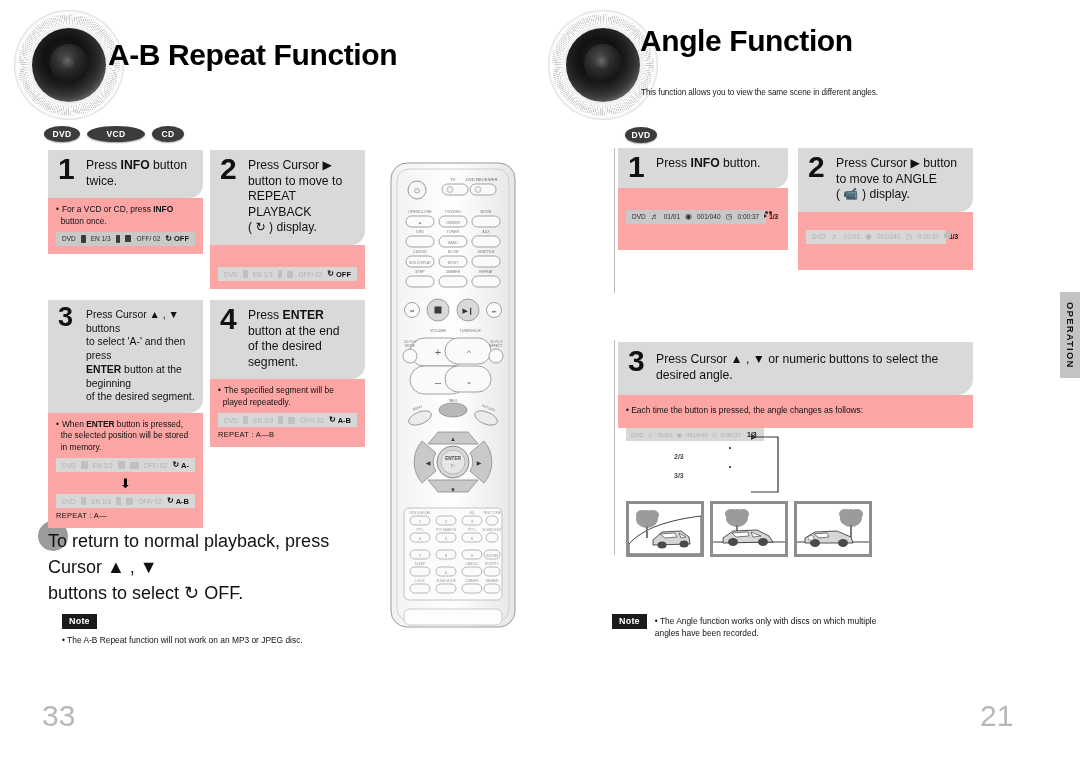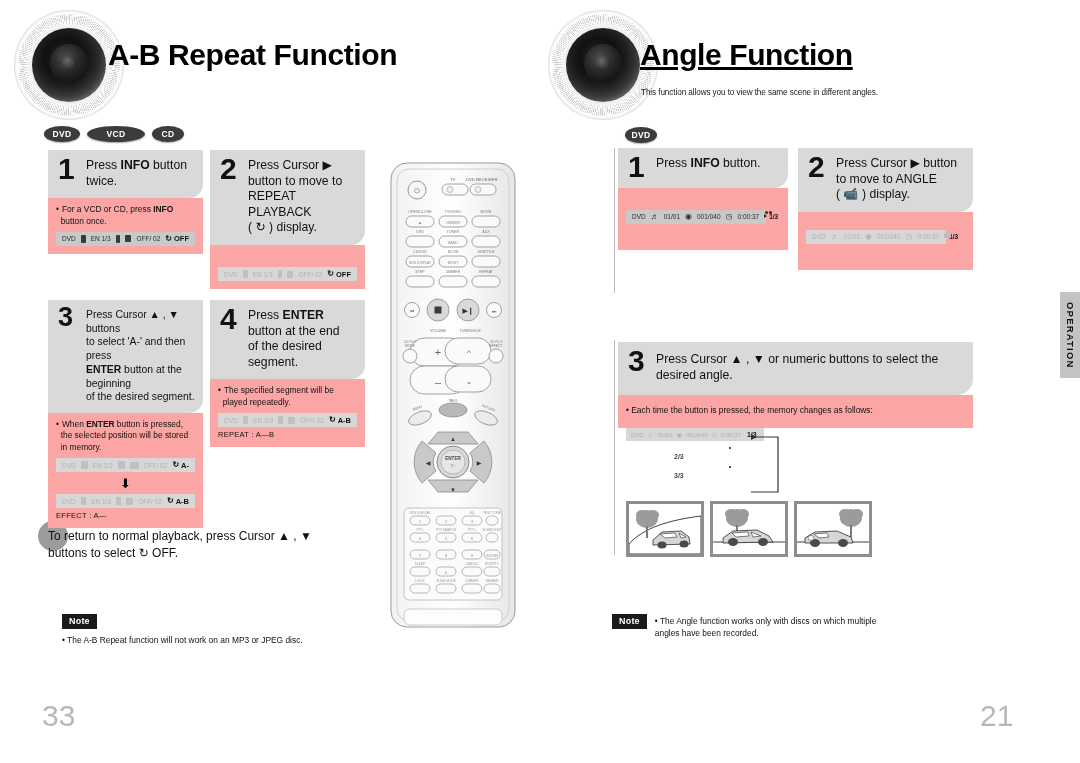--- a/index.html
+++ b/index.html
@@ -92,21 +92,21 @@
   .osd.dim .rep{color:#111;}
   .osd .camera{display:inline-block;width:10px;height:7px;background:#2e2e2e;border-radius:1px;position:relative;}
   .osd .camera:before{content:"";position:absolute;right:-3px;top:1px;border-left:3px solid #2e2e2e;border-top:2.5px solid transparent;border-bottom:2.5px solid transparent;}
   .osd .camera:after{content:"";position:absolute;left:1px;top:-2px;width:3px;height:3px;border-radius:50%;background:#2e2e2e;box-shadow:4px 0 0 #2e2e2e;}
   .osd.dim .camera, .osd.dim .camera:before, .osd.dim .camera:after{background:#bdbdbd;border-left-color:#bdbdbd;box-shadow:4px 0 0 #bdbdbd;}
 
   .repeat-line{font-size:7.5px;margin-top:3px;letter-spacing:.3px;color:#111;}
   .downarrow{text-align:center;font-size:13px;line-height:1;margin:5px 0 4px 0;}
 
   
-  .summary{position:absolute;font-size:12px;line-height:1.45;color:#111;}
+  .summary{position:absolute;font-size:18px;line-height:1.45;color:#111;}
   .summary .blob{
     position:absolute;left:-10px;top:-7px;width:30px;height:30px;border-radius:50%;background:#9b9b9b;z-index:-1;
   }
 
   
   .note-badge{
     display:inline-block;background:#1a1a1a;color:#fff;font-size:9px;font-weight:bold;
     padding:2px 7px 3px 7px;letter-spacing:.2px;
   }
   .note-text{font-size:8.4px;line-height:1.4;color:#111;}
@@ -233,21 +233,21 @@
         <span class="sq"></span>
         <span>EN 1/3</span>
         <span class="sq"></span>
         <span class="sq2"></span>
         <span>OFF/ 02</span>
         <span class="rep">
           <span class="ic">↻</span>
           <span>A-B</span>
         </span>
       </div>
-      <div class="repeat-line">EFFECT : A—</div>
+      <div class="repeat-line">REPEAT : A—</div>
     </div>
   </div>
 
   <div class="stepcol" style="left:210px;top:300px;width:155px;">
     <div class="stepbox">
       <div class="num">4</div>
       <div class="txt">
         Press <b>ENTER</b><br>button at the end<br>of the desired<br>segment.
       </div>
     </div>
@@ -444,21 +444,21 @@
   </div>
 </div>
 
 <div class="page page-right">
 
   <div class="speaker" style="left:8px;top:10px;">
     <div class="ring"></div>
     <div class="cone"></div>
   </div>
 
-  <div class="head-title" style="left:100px;top:38px;font-size:30px;text-decoration:underline;">Angle Function</div>
+  <div class="head-title" style="left:100px;top:24px;font-size:30px;">Angle Function</div>
   <div class="head-sub" style="left:101px;top:88px;width:300px;">This function allows you to view the same scene in different angles.</div>
 
   <div class="badges" style="left:85px;top:127px;">
     <div class="badge w30">DVD</div>
   </div>
 
   <div class="vrule" style="left:74px;top:148px;height:145px;"></div>
   <div class="vrule" style="left:74px;top:340px;height:215px;"></div>
 
   <div class="stepcol" style="left:78px;top:148px;width:170px;">
@@ -506,21 +506,21 @@
   </div>
 
   <div class="stepcol" style="left:78px;top:342px;width:355px;">
     <div class="stepbox rb">
       <div class="num">3</div>
       <div class="txt" style="padding-top:10px;padding-bottom:12px;">
         Press Cursor ▲ , ▼ or numeric buttons to select the<br>desired angle.
       </div>
     </div>
     <div class="stepbody" style="padding:10px 8px 6px 8px;">
-      <div class="bullet">• Each time the button is pressed, the memory changes as follows:</div>
+      <div class="bullet">• Each time the button is pressed, the angle changes as follows:</div>
     </div>
   </div>
 
   <div class="angle-seq" style="left:86px;top:428px;width:160px;">
     <div style="position:relative;">
       <div class="mini-osd" style="width:128px;">
         <span>DVD</span>
         <span class="ic">♬</span>
         <span>01/01</span>
         <span class="ic">◉</span>

